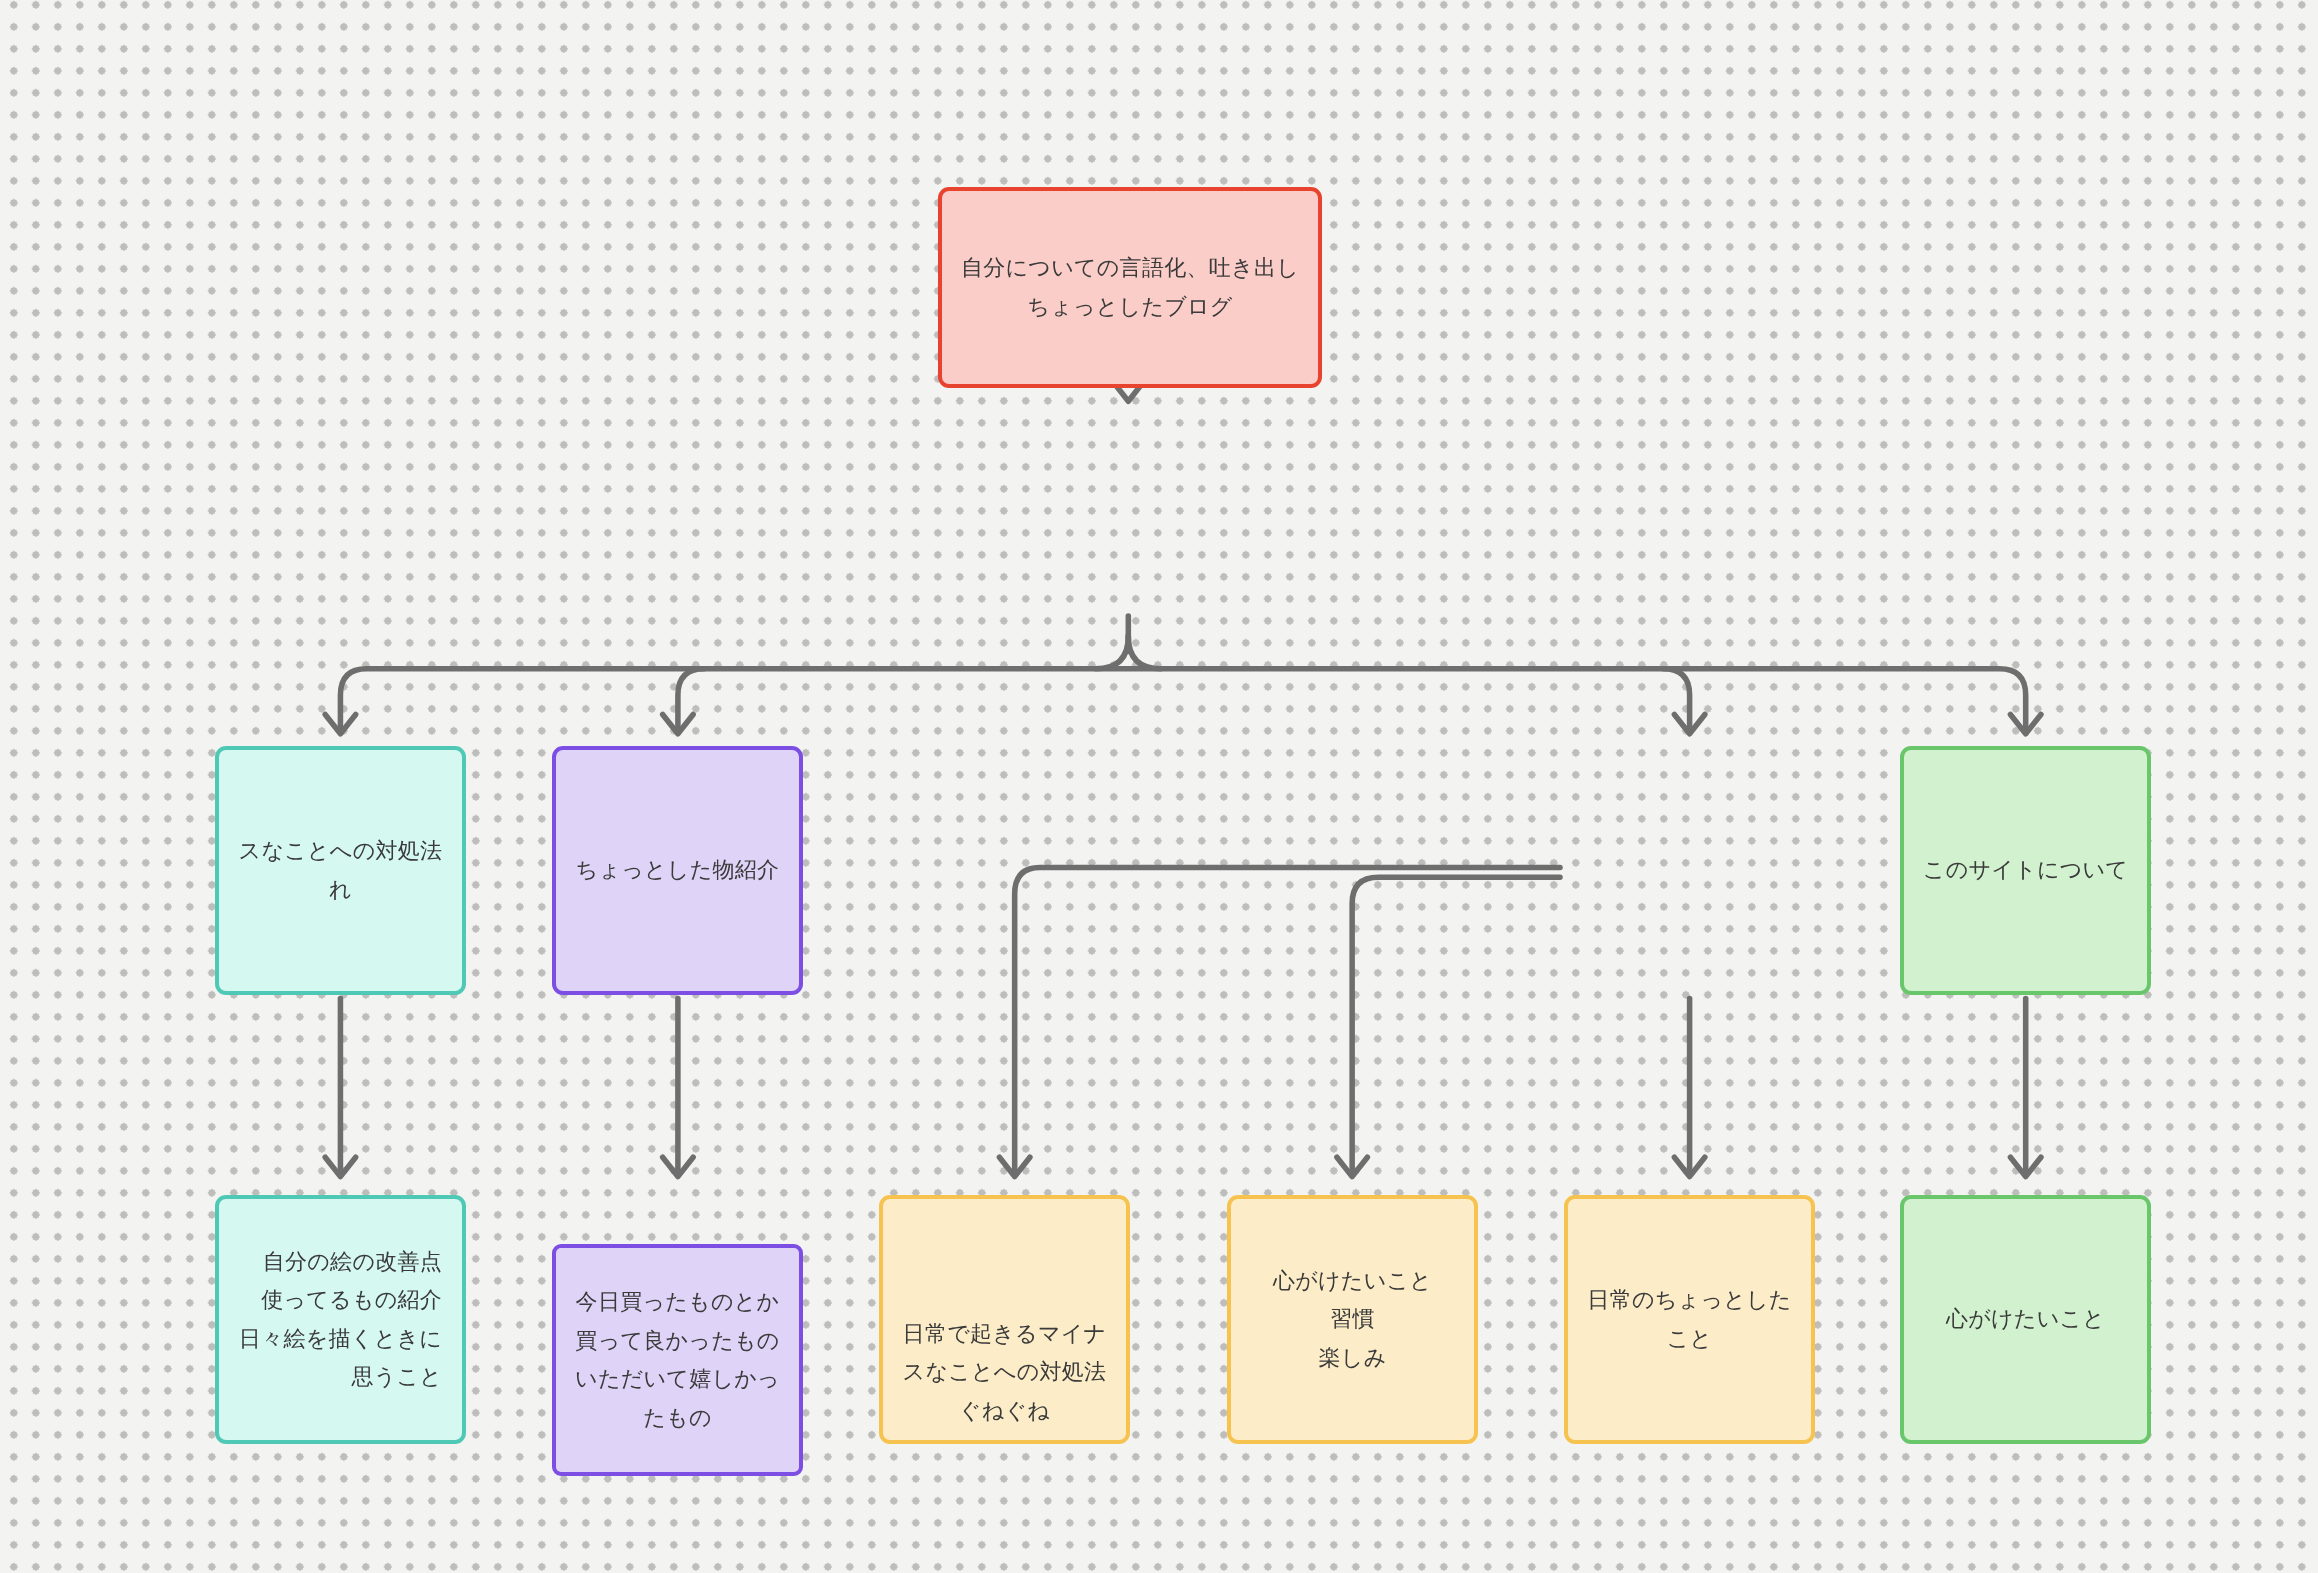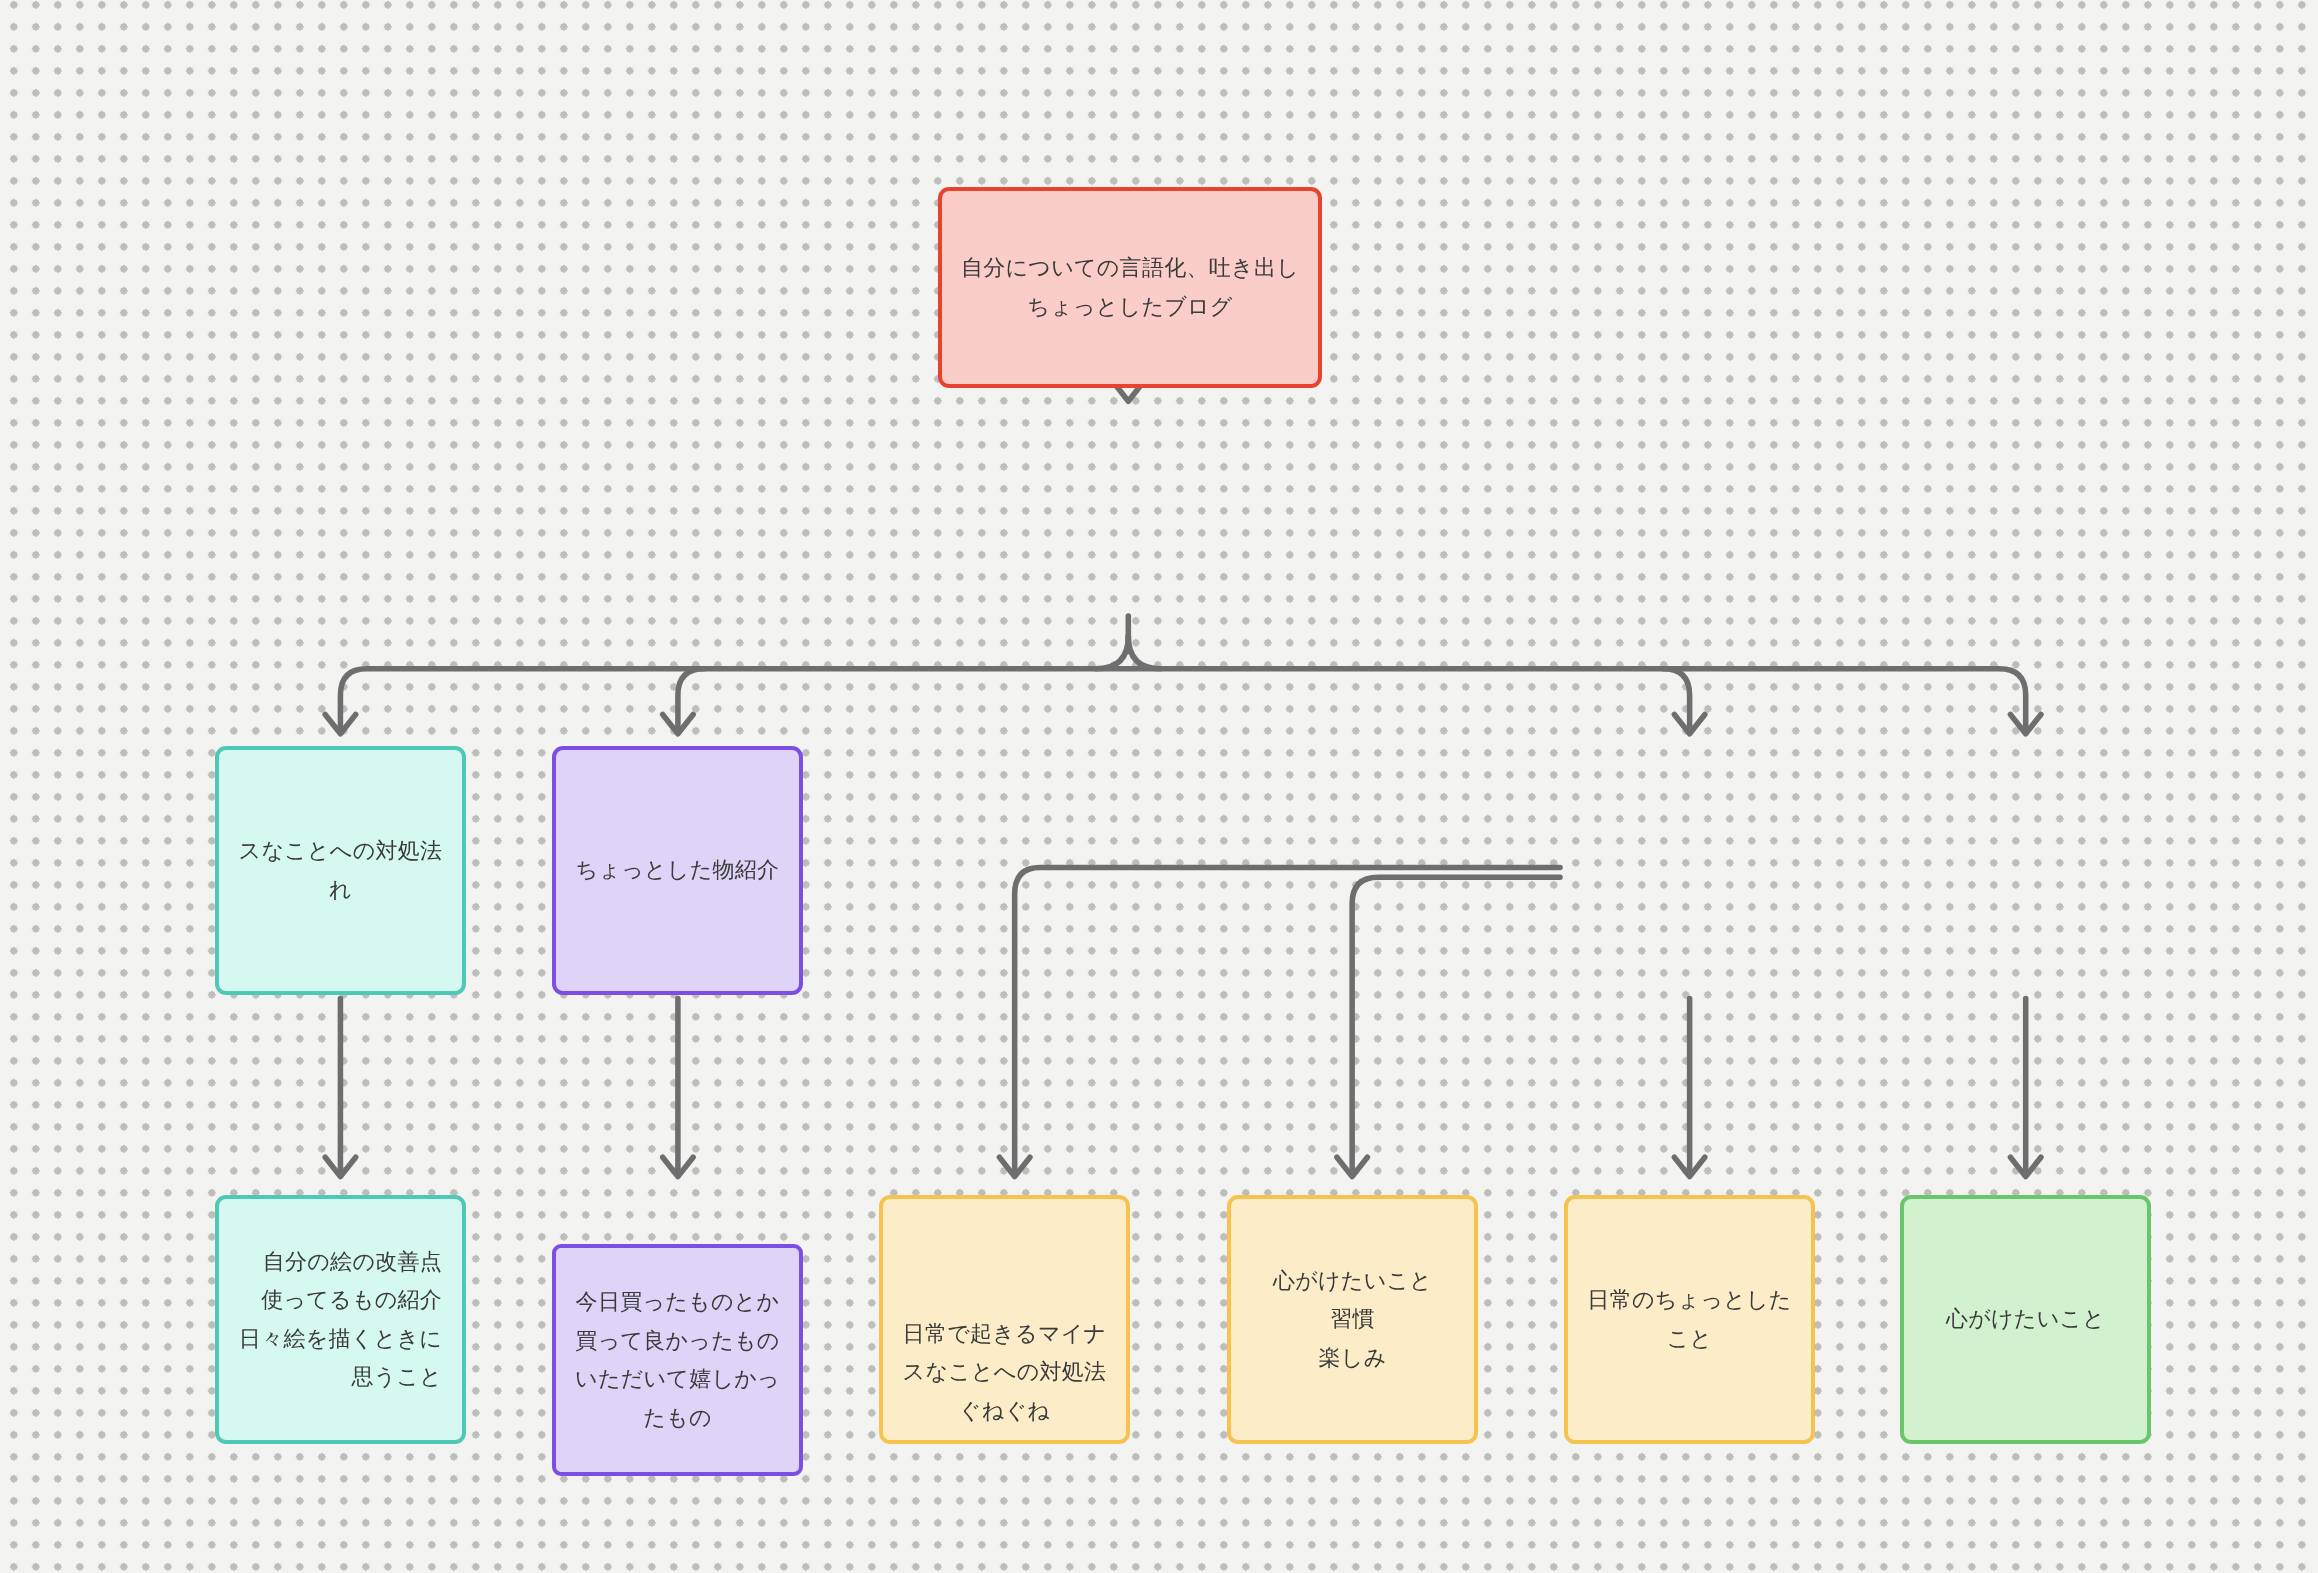--- a/index.html
+++ b/index.html
@@ -120,20 +120,23 @@
   <div class="node" style="left: 215px; top: 746px; width: 251px; height: 249px; border-color: rgb(79, 201, 182); background-color: rgb(213, 248, 240);">
     <span class="label">スなことへの対処法
 れ</span>
   </div>
 
   <div class="node" style="left: 552px; top: 746px; width: 251px; height: 249px; border-color: rgb(124, 78, 228); background-color: rgb(223, 212, 248);">
     <span class="label">ちょっとした物紹介</span>
   </div>
 
 
+  <div class="node" style="left: 1900px; top: 746px; width: 251px; height: 249px; border-color: rgb(105, 198, 107); background-color: rgb(209, 241, 207);">
+    <span class="label">このサイトについて</span>
+  </div>
 
   <div class="node" style="left: 215px; top: 1195px; width: 251px; height: 249px; border-color: rgb(79, 201, 182); background-color: rgb(213, 248, 240); text-align: right;">
     <span class="label">自分の絵の改善点
 使ってるもの紹介
 日々絵を描くときに
 思うこと</span>
   </div>
 
   <div class="node" style="left: 552px; top: 1244px; width: 251px; height: 232px; border-color: rgb(124, 78, 228); background-color: rgb(223, 212, 248); border-radius: 9px;">
     <span class="label">今日買ったものとか

